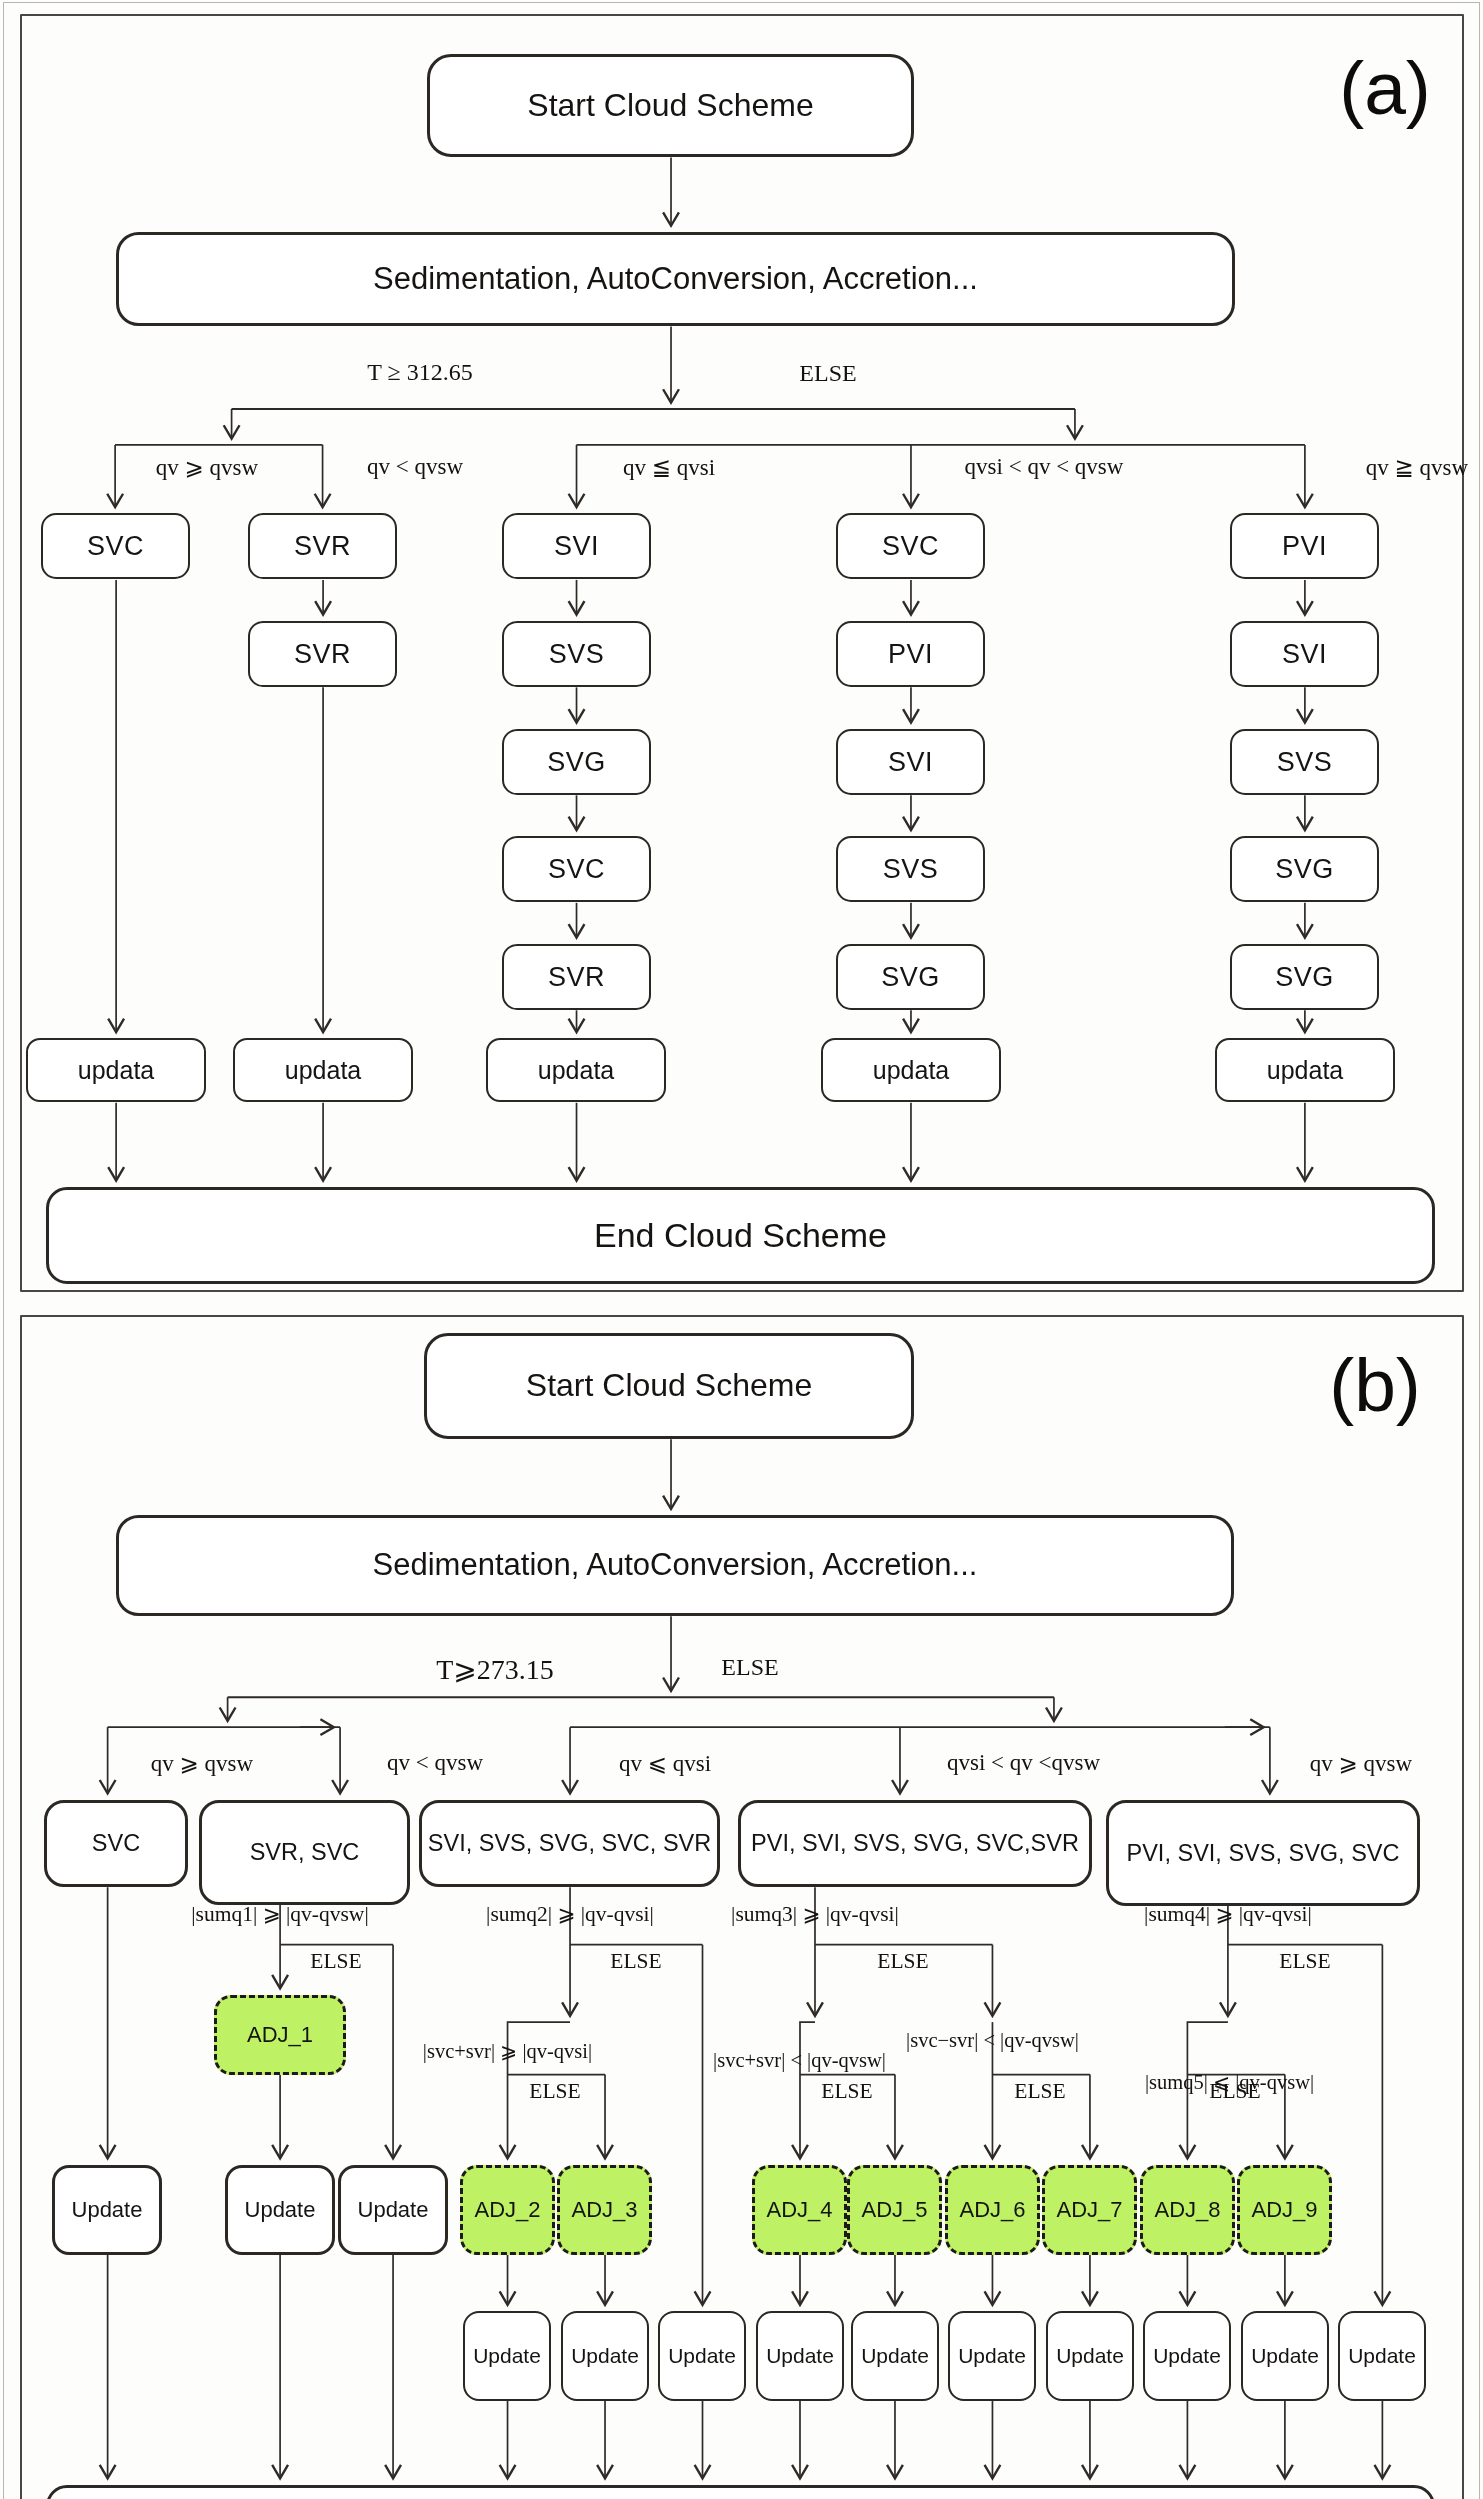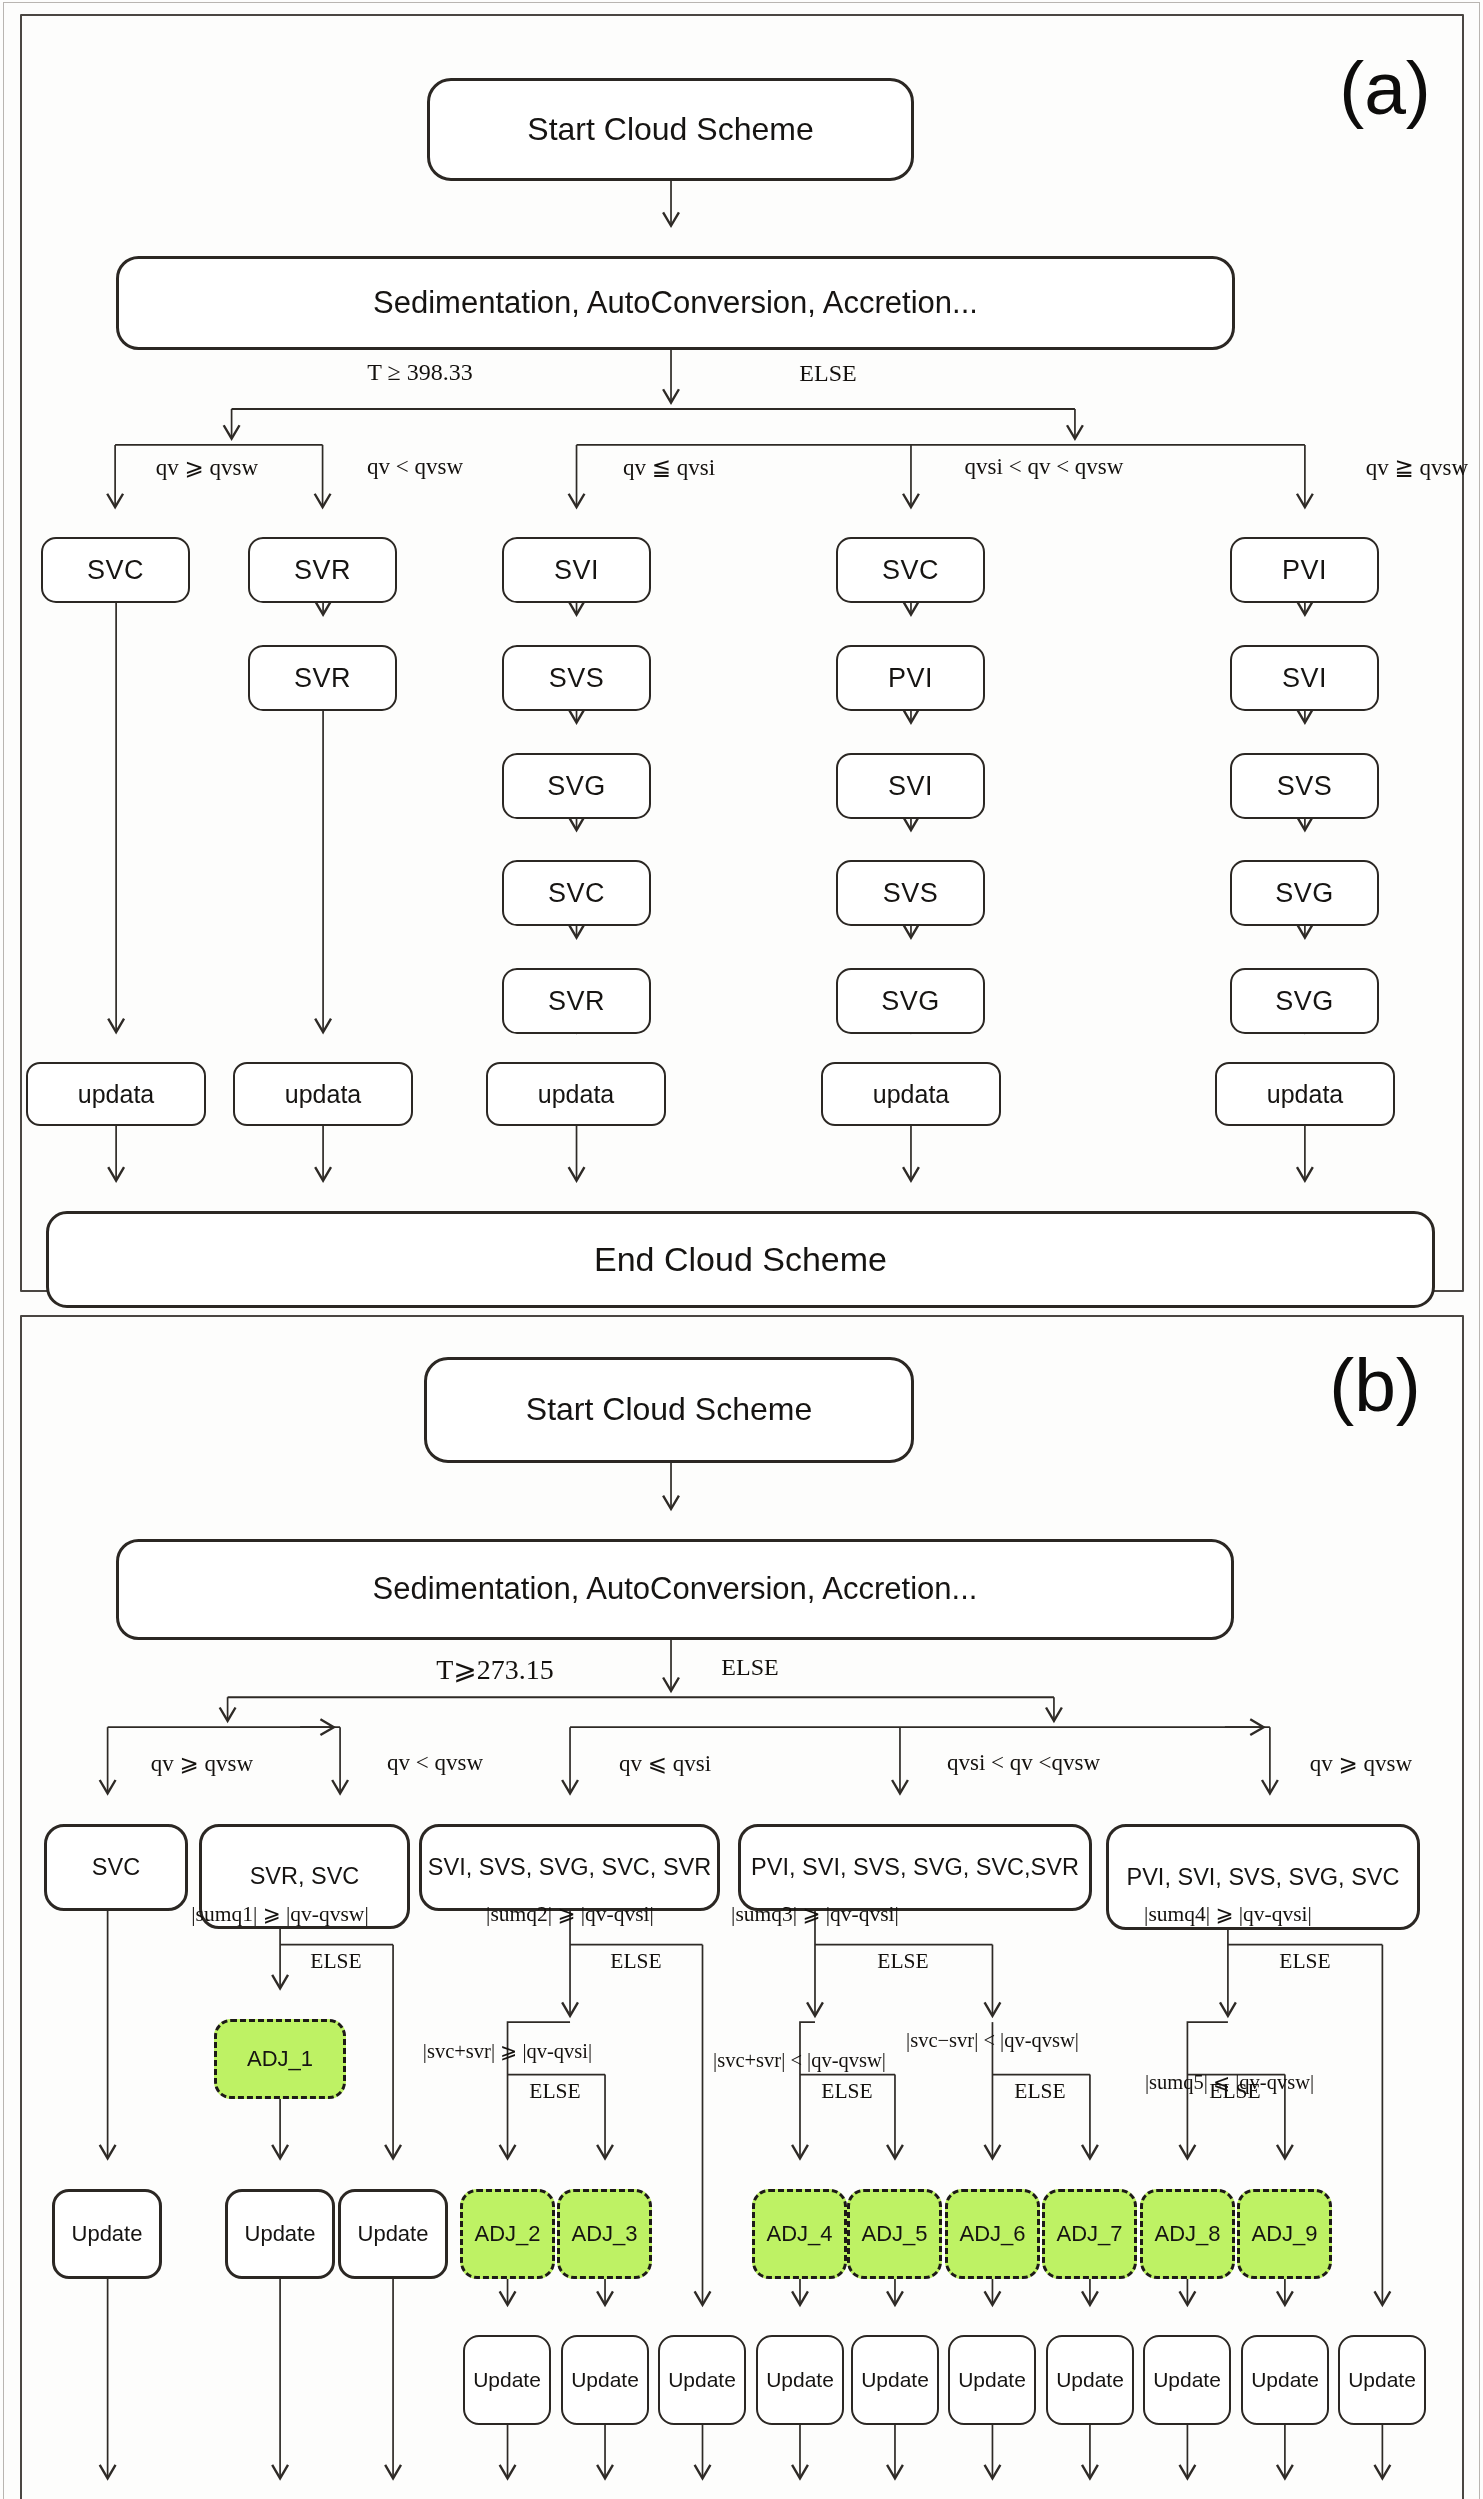--- a/index.html
+++ b/index.html
@@ -1,21 +1,21 @@
 <!DOCTYPE html>
 <html style="font-size:8px"><head>
 <meta charset="utf-8">
 <style>
   html,body{margin:0;padding:0;background:#ffffff;}
   #canvas{position:relative;width:1484px;height:2640px;background:#fdfdfc;overflow:hidden;
           font-family:"Liberation Sans","DejaVu Sans",sans-serif;color:#161412;}
   .frame{position:absolute;border:2px solid #4a4642;background:transparent;border-radius:1px;}
   #outer{position:absolute;left:3px;top:2px;width:1475px;height:2634px;border:1px solid #b9b5b1;}
   .n{position:absolute;box-sizing:border-box;border:2.5px solid #2b2723;border-radius:15px;background:#fff;
-     display:flex;align-items:center;justify-content:center;text-align:center;line-height:1.05;margin-top:24px;}
+     display:flex;align-items:center;justify-content:center;text-align:center;line-height:1.05;}
   .big{border-width:3px;border-radius:24px;font-size:32px;}
   .proc{border-width:3px;border-radius:22.5px;font-size:31px;}
   .node-a{font-size:27px;letter-spacing:0.5px;}
   .upda{font-size:25px;border-radius:14px;}
   .endbox{border-width:3px;border-radius:21px;font-size:34px;}
   .brow{border-width:3px;border-radius:20px;font-size:23.5px;}
   .adj{border:3px dashed #1d1a17;border-radius:17px;font-size:22px;background:#bef264;}
   .updb{border-width:3px;border-radius:17px;font-size:22px;}
   .updr{border-width:2.5px;border-radius:16px;font-size:21px;}
   .lbl{position:absolute;font-family:"Liberation Serif","DejaVu Serif",serif;font-size:23px;
@@ -139,21 +139,21 @@
       <line x1="2180" y1="4803" x2="2180" y2="4956" marker-end="url(#ah)"></line>
       <line x1="2375" y1="4803" x2="2375" y2="4956" marker-end="url(#ah)"></line>
       <line x1="2570" y1="4803" x2="2570" y2="4956" marker-end="url(#ah)"></line>
       <line x1="2765" y1="4803" x2="2765" y2="4956" marker-end="url(#ah)"></line>
     </g>
   </svg>
 
   <div class="tag" style="left:1310px;top:45px;width:150px;">(a)</div>
   <div class="n big" style="left:427px;top:54px;width:487px;height:103px;">Start Cloud Scheme</div>
   <div class="n proc" style="left:116px;top:232px;width:1119px;height:94px;">Sedimentation, AutoConversion, Accretion...</div>
-  <div class="lbl" style="left:315px;top:359px;width:210px;font-size:24px;">T ≥ 398.33</div>
+  <div class="lbl" style="left:315px;top:359px;width:210px;font-size:24px;">T ≥ 312.65</div>
   <div class="lbl" style="left:758px;top:360px;width:140px;font-size:24px;">ELSE</div>
 
   <div class="lbl" style="left:122px;top:454px;width:170px;">qv ⩾ qvsw</div>
   <div class="lbl" style="left:330px;top:454px;width:170px;">qv &lt; qvsw</div>
   <div class="lbl" style="left:584px;top:454px;width:170px;">qv ≦ qvsi</div>
   <div class="lbl" style="left:919px;top:454px;width:250px;">qvsi &lt; qv &lt; qvsw</div>
   <div class="lbl" style="left:1337px;top:454px;width:160px;">qv ≧ qvsw</div>
 
   <div class="n node-a" style="left:41px;top:513px;width:149px;height:66px;">SVC</div>
   <div class="n node-a" style="left:248px;top:513px;width:149px;height:66px;">SVR</div>

